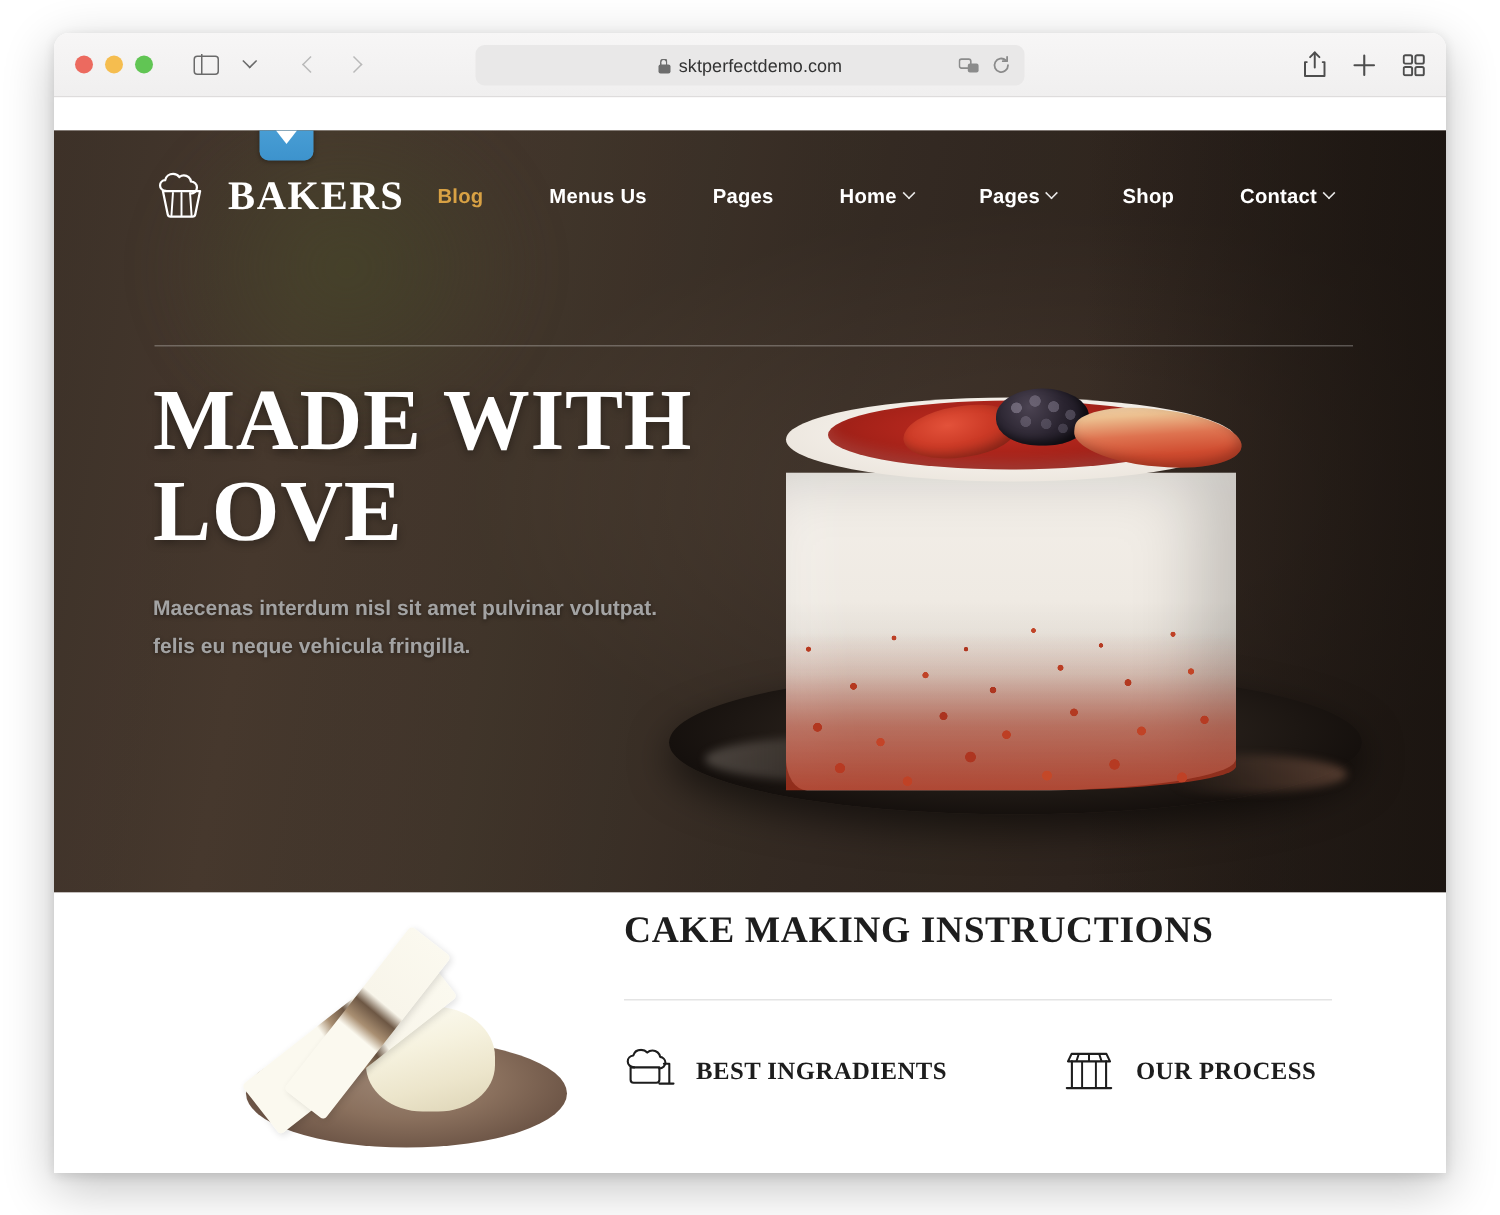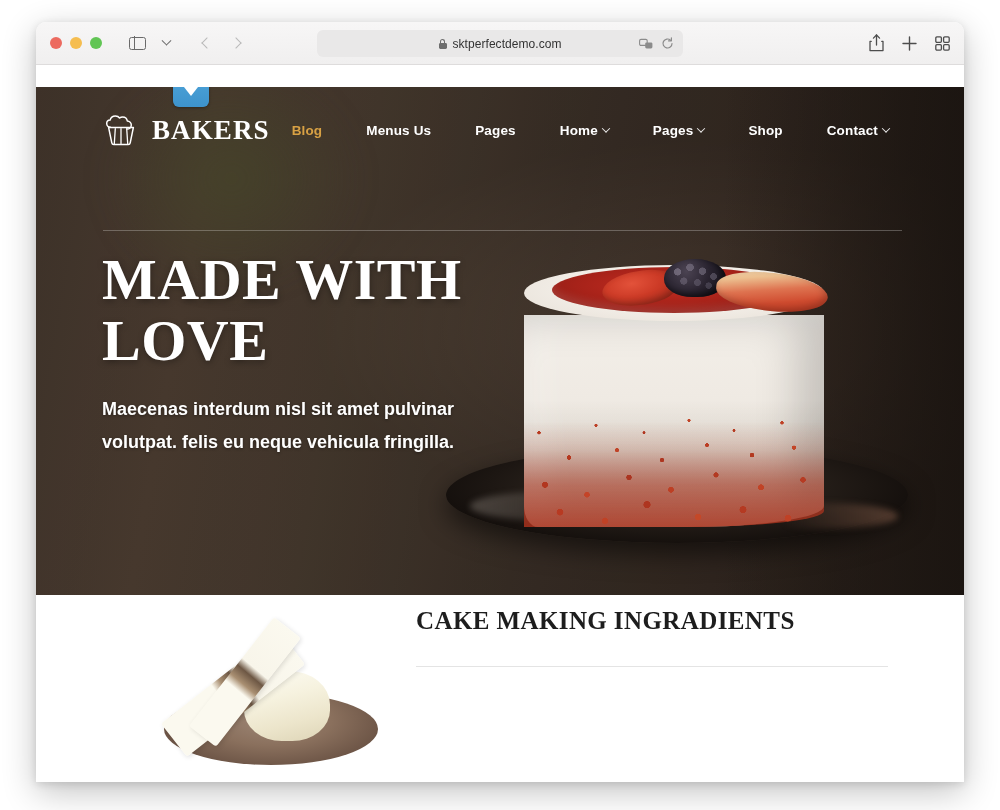--- a/index.html
+++ b/index.html
@@ -231,21 +231,21 @@
   .tri-down { width: 0; height: 0; border-left: 7px solid transparent; border-right: 7px solid transparent; border-top: 9px solid #fff; }
 
   
   .hero-copy { position: absolute; left: 66px; top: 163px; width: 400px; z-index: 15; }
   .hero-title {
     color: #fff; font-family: "Liberation Serif", serif; font-weight: 700;
     font-size: 58px; letter-spacing: .5px; line-height: 1.05;
     text-shadow: 0 2px 6px rgba(0,0,0,.35);
   }
   .hero-sub {
-    margin-top: 21px; color: #ffffff; font-size: 18px; font-weight: 700;
+    margin-top: 21px; color: #a3a3a3; font-size: 14px; font-weight: 700;
     line-height: 1.82; max-width: 366px; text-shadow: 0 1px 3px rgba(0,0,0,.4);
   }
   .read-more {
     margin-top: 39px; display: inline-flex; align-items: center; justify-content: center;
     height: 37px; padding: 0 28px; border-radius: 19px;
     background: #eeac4c; color: #fff; font-size: 12px; font-weight: 700; letter-spacing: 1.1px;
     box-shadow: 0 2px 5px rgba(0,0,0,.22);
   }
 
   
@@ -425,20 +425,40 @@
 
       <section class="lower">
         <div class="choco-wrap">
           <div class="choco-plate"></div>
           <div class="choco-scoop"></div>
           <div class="shard s1"></div>
           <div class="shard s2"></div>
         </div>
 
         <div class="instructions">
-          <h2 class="sec-title">CAKE MAKING INGRADIENTS</h2>
+          <h2 class="sec-title">CAKE MAKING INSTRUCTIONS</h2>
           <div class="sec-rule"></div>
 
+          <div class="features">
+            <div class="feat">
+              <svg width="34" height="30" viewBox="0 0 34 30" aria-hidden="true">
+                <path d="M6.8 12.6c-2.4 0-4.3-1.8-4.3-4 0-2 1.6-3.7 3.7-3.9.6-2.2 2.7-3.8 5.2-3.8 1.6 0 3.1.7 4.1 1.8.9-.9 2.1-1.4 3.5-1.4 2.6 0 4.8 1.9 5.1 4.3 2 .3 3.5 1.9 3.5 3.8 0 2.1-1.8 3.9-4.1 3.9" fill="none" stroke="#1d1d1d" stroke-width="1.4" stroke-linecap="round" stroke-linejoin="round"></path>
+                <path d="M4.4 12.6h19.2v8.2a2 2 0 0 1-2 2H6.4a2 2 0 0 1-2-2v-8.2Z" fill="none" stroke="#1d1d1d" stroke-width="1.4" stroke-linejoin="round"></path>
+                <path d="M26.6 10.2h3.6v13.2M23.6 23.4h9.4" fill="none" stroke="#1d1d1d" stroke-width="1.4" stroke-linecap="round" stroke-linejoin="round"></path>
+              </svg>
+              <span class="feat-label">BEST INGRADIENTS</span>
+            </div>
+
+            <div class="feat">
+              <svg width="34" height="30" viewBox="0 0 34 30" aria-hidden="true">
+                <path d="M3 8.6h28l-2.4-5H5.4L3 8.6Z" fill="none" stroke="#1d1d1d" stroke-width="1.4" stroke-linejoin="round"></path>
+                <path d="M10.2 3.6 8.6 8.6M17 3.6v5M23.8 3.6l1.6 5" stroke="#1d1d1d" stroke-width="1.3"></path>
+                <path d="M5.6 8.6v17.8M28.4 8.6v17.8M2.2 26.4h29.6" fill="none" stroke="#1d1d1d" stroke-width="1.4" stroke-linecap="round"></path>
+                <path d="M12.4 8.6v17.8M21.6 8.6v17.8" stroke="#1d1d1d" stroke-width="1.3"></path>
+              </svg>
+              <span class="feat-label">OUR PROCESS</span>
+            </div>
+          </div>
         </div>
       </section>
     </div>
   </div>
 </div>
 
 </body></html>

